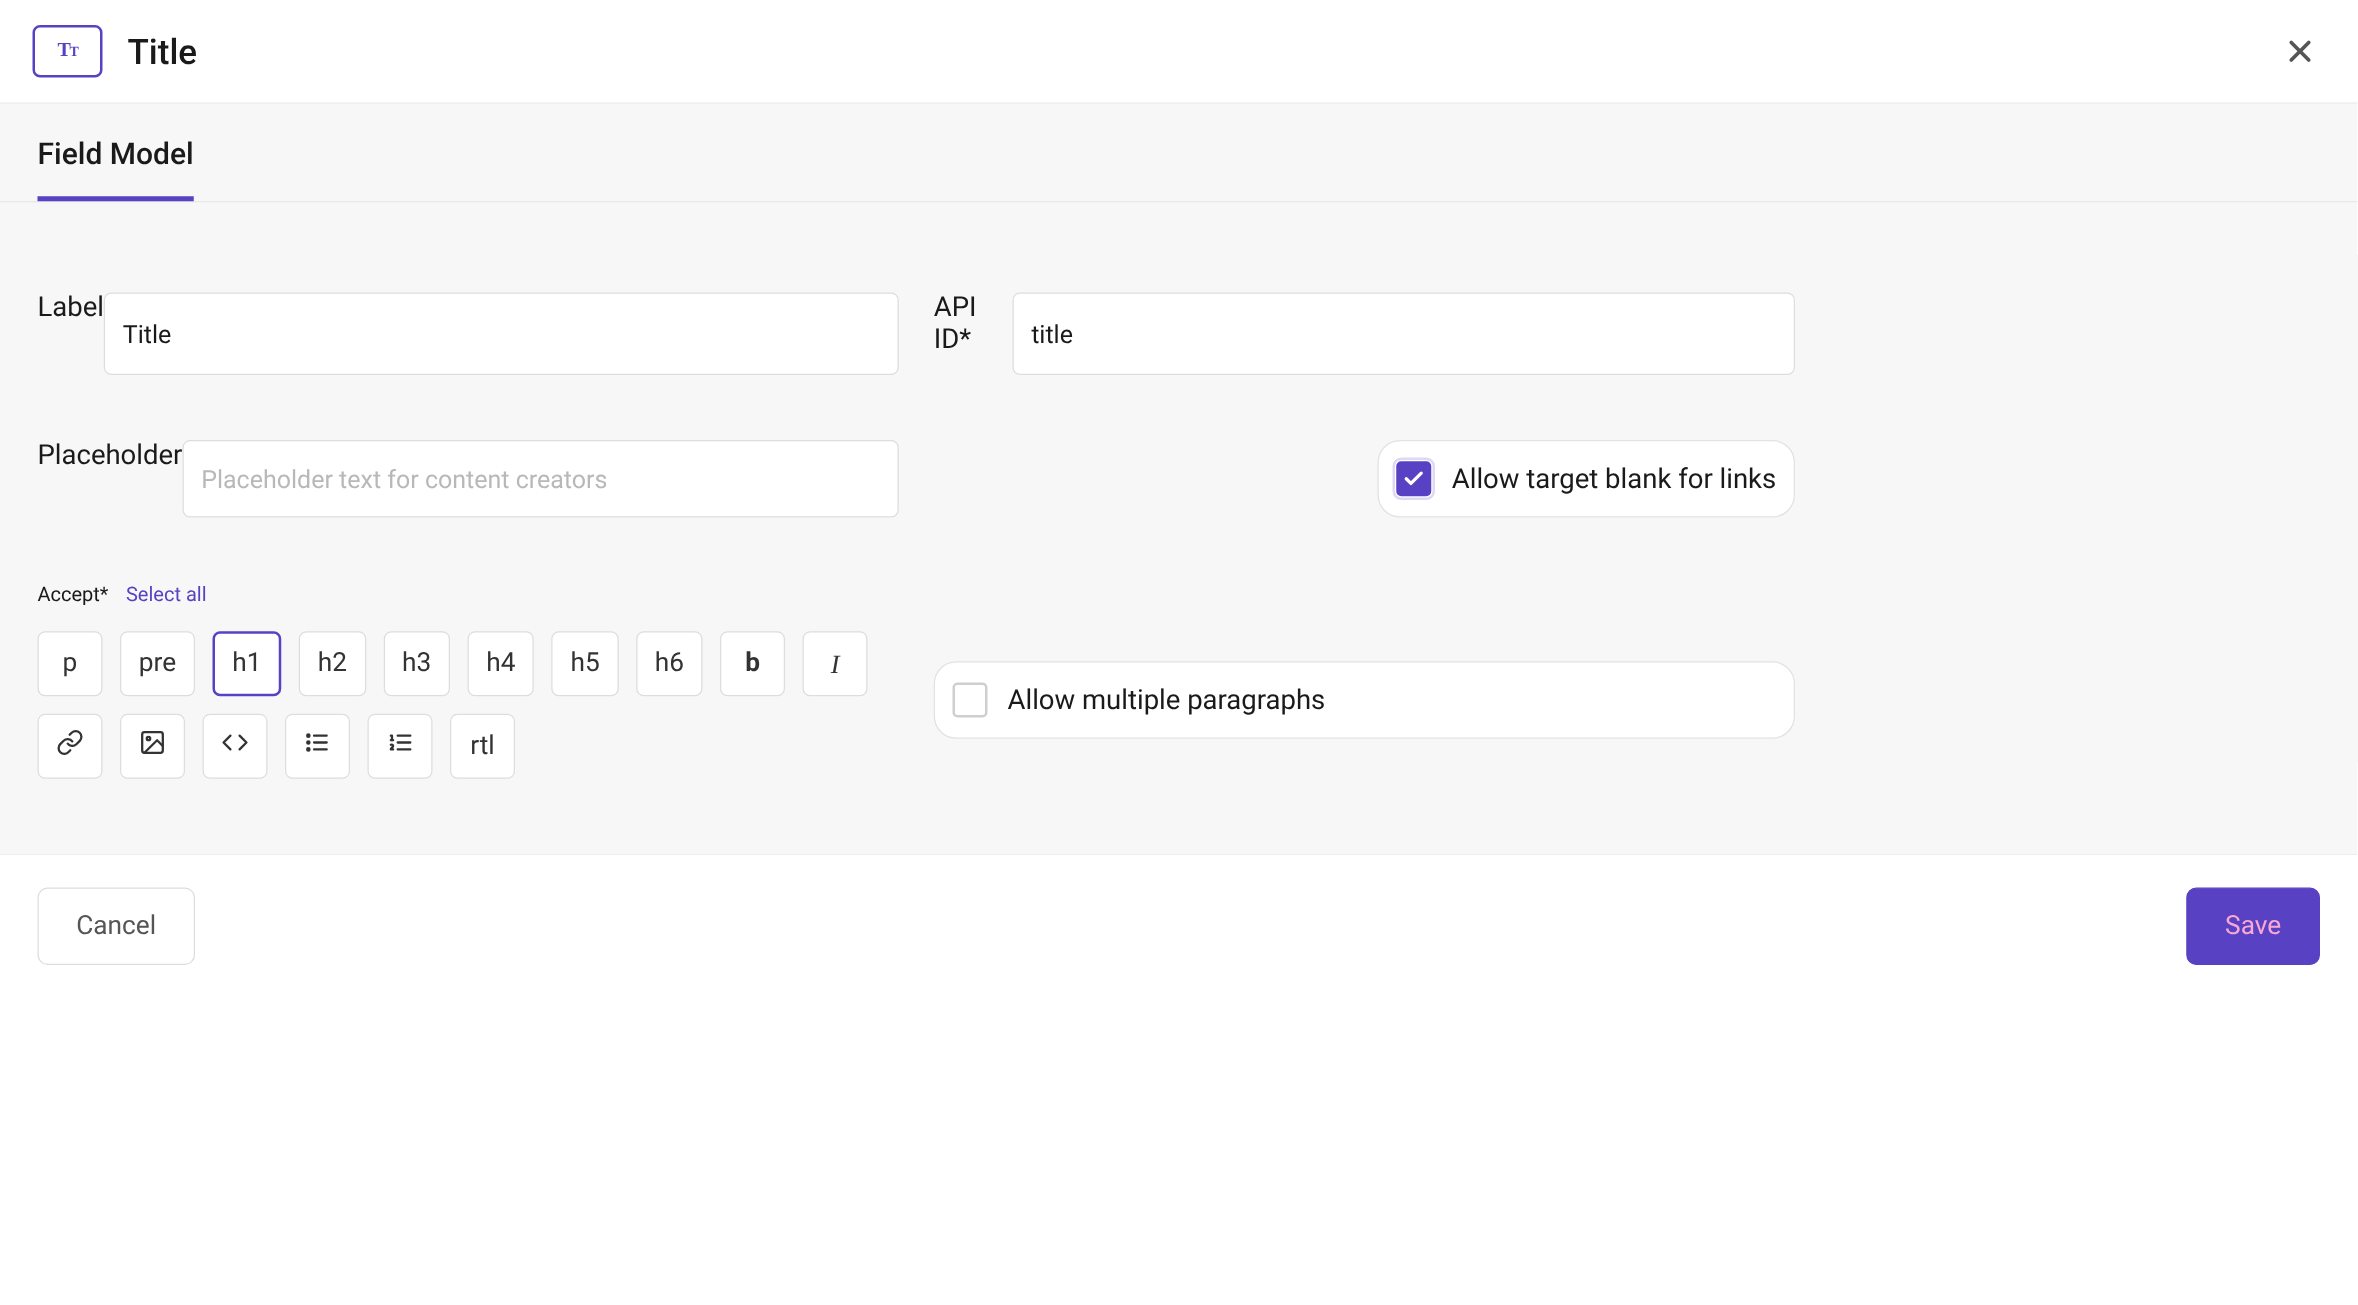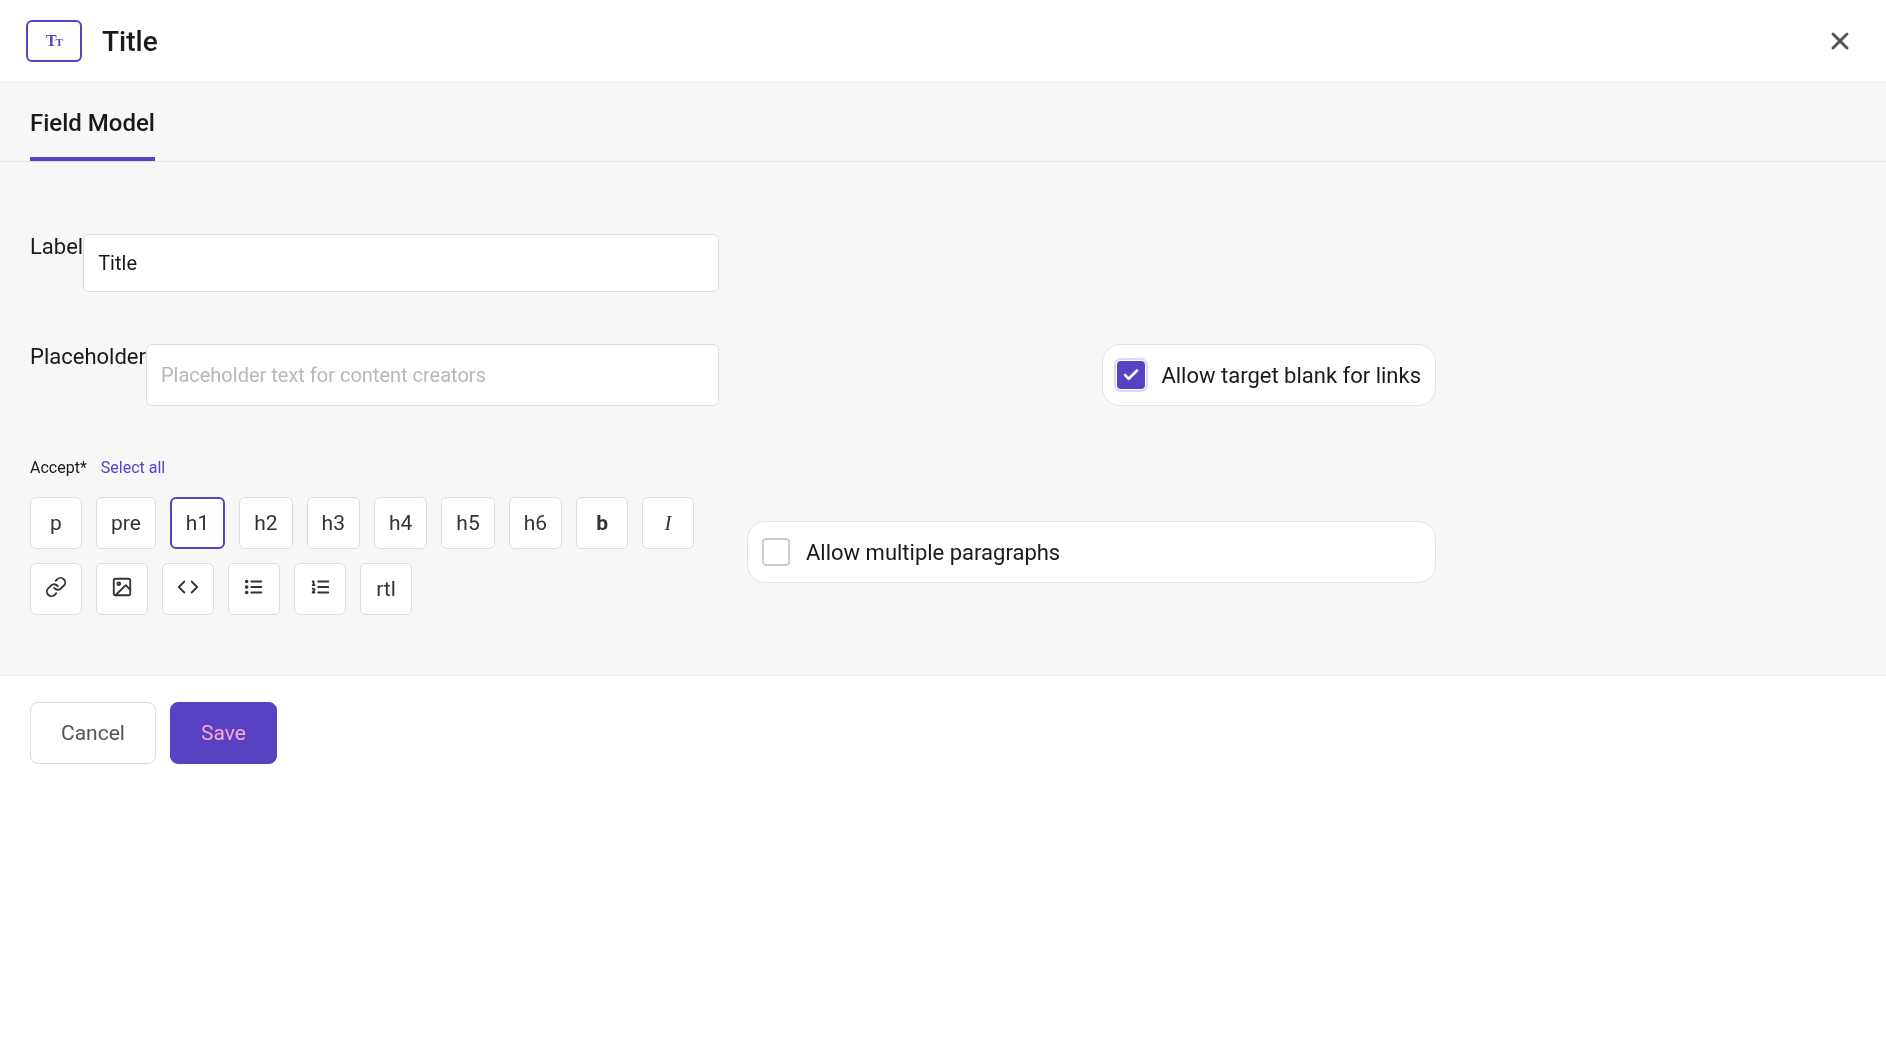--- a/index.html
+++ b/index.html
@@ -179,21 +179,21 @@
     }
     .fmt-btn.bold {
       font-weight: 700;
     }
     .fmt-btn.italic {
       font-style: italic;
       font-family: Georgia, serif;
     }
     .footer {
       display: flex;
-      justify-content: flex-start;
+      justify-content: space-between;
       gap: 14px;
       padding: 26px 30px;
       background: #fff;
       border-top: 1px solid #eee;
     }
     .btn {
       padding: 18px 30px;
       font-size: 21px;
       border-radius: 8px;
       cursor: pointer;
@@ -248,20 +248,24 @@
 </div>
 
 <div class="content">
   <div class="form-grid">
 
     <div class="form-group left-col">
       <label class="label">Label</label>
       <input class="input" type="text" value="Title" style="">
     </div>
 
+    <div class="form-group right-col">
+      <label class="label">API ID*</label>
+      <input class="input" type="text" value="title" style="">
+    </div>
 
     <div class="form-group left-col">
       <label class="label">Placeholder</label>
       <input class="input" type="text" placeholder="Placeholder text for content creators" style="">
     </div>
 
     <div class="form-group right-col" style="justify-content:flex-end">
       <label class="checkbox-card">
         <span class="checkbox checked">
           <svg width="18" height="18" viewBox="0 0 24 24" fill="none" stroke="#fff" stroke-width="3.5" stroke-linecap="round" stroke-linejoin="round">

